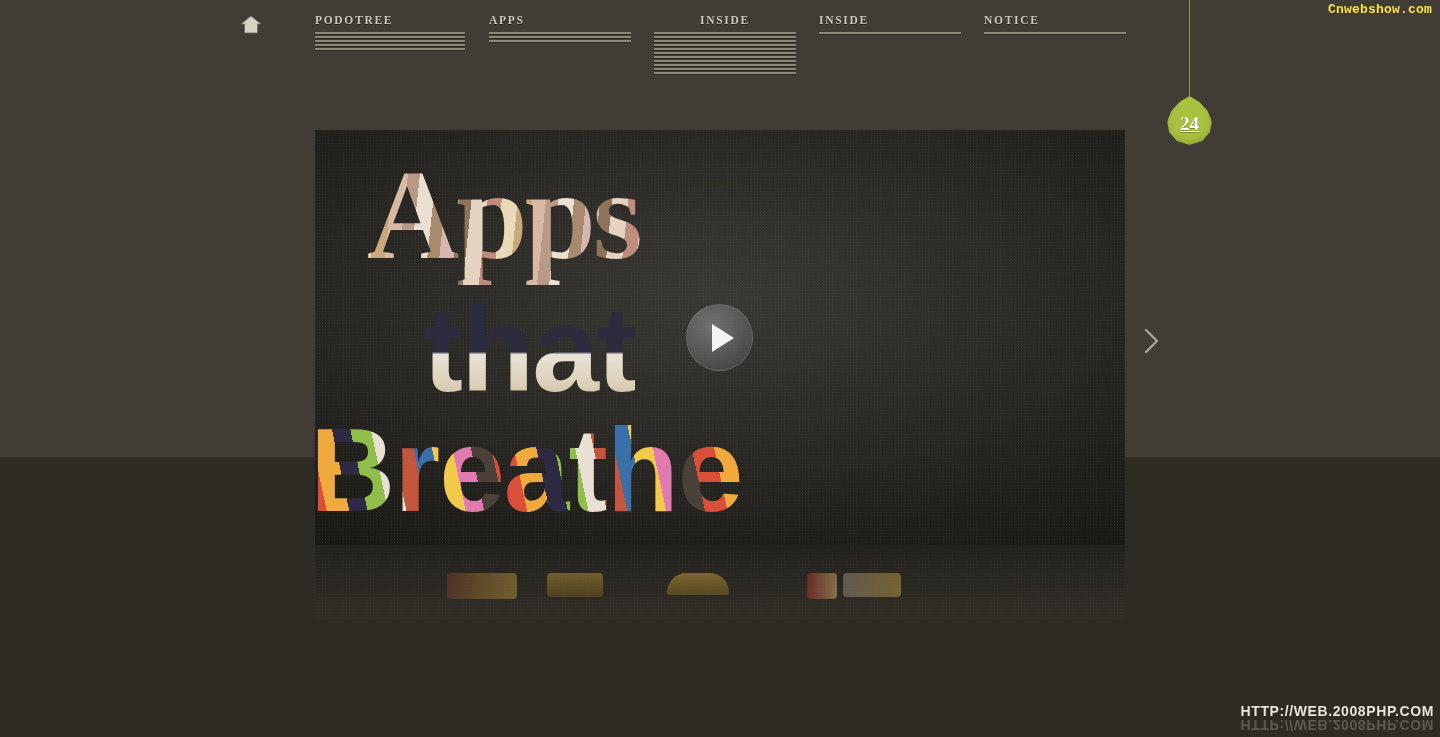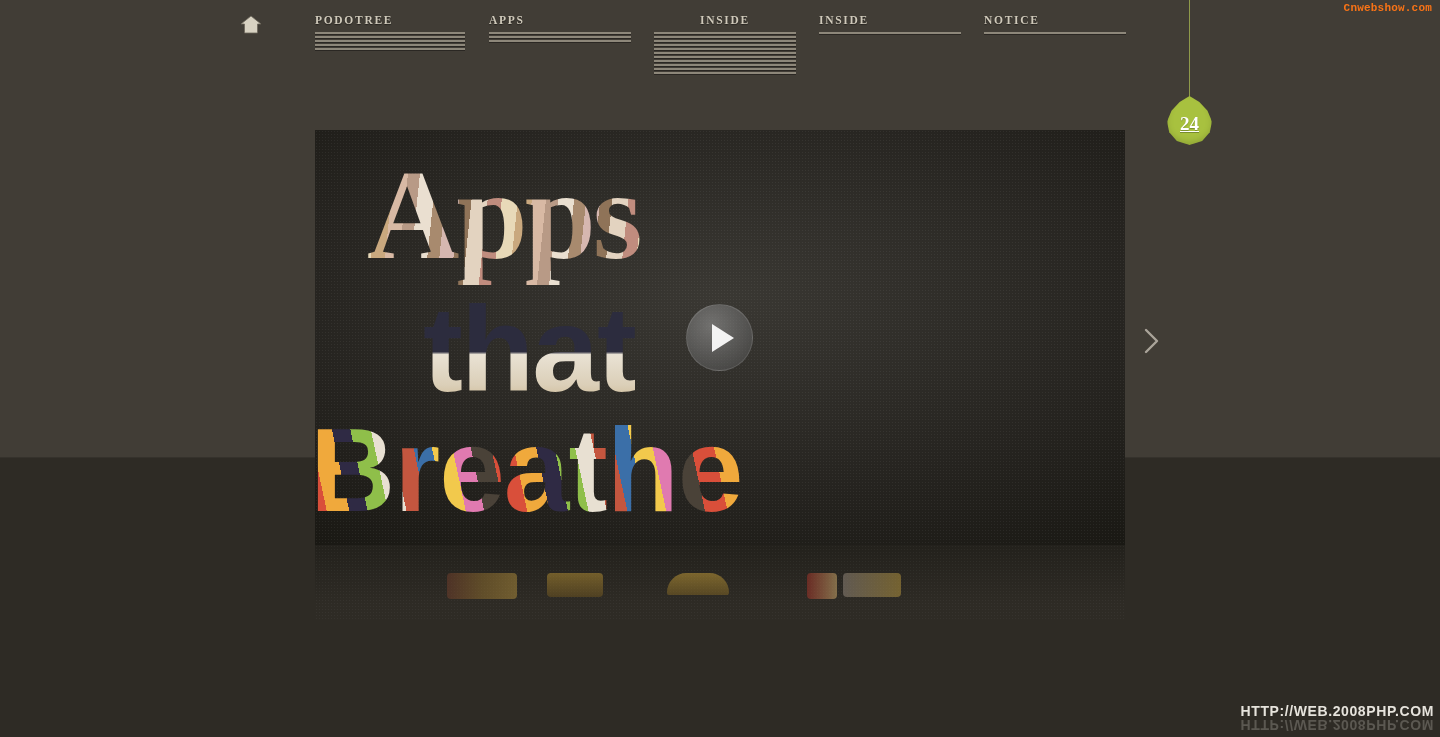--- a/index.html
+++ b/index.html
@@ -51,21 +51,21 @@
     position:absolute; inset:0; display:flex; align-items:center; justify-content:center;
     padding-top:6px;
     font-family:"Liberation Serif", serif; font-size:19px; font-weight:700;
     color:#ffffff; text-shadow:0 1px 1px rgba(0,0,0,.28);text-decoration:underline;
   }
 
   
   .cn-mark {
     position:absolute; right:8px; top:2px; z-index:40;
     font-family:"Liberation Mono", monospace;
-    font-size:11px; font-weight:700; color:#f97316; letter-spacing:.2px;
+    font-size:13px; font-weight:700; color:#fde047; letter-spacing:.2px;
   }
 
   
   .slider {
     position:absolute; left:315px; top:130px; width:810px; height:415px;
     background:
       radial-gradient(ellipse 95% 85% at 50% 40%, #3a3833 0%, #262420 55%, #15140f 100%);
     overflow:hidden; z-index:20;
   }
   .dots {

